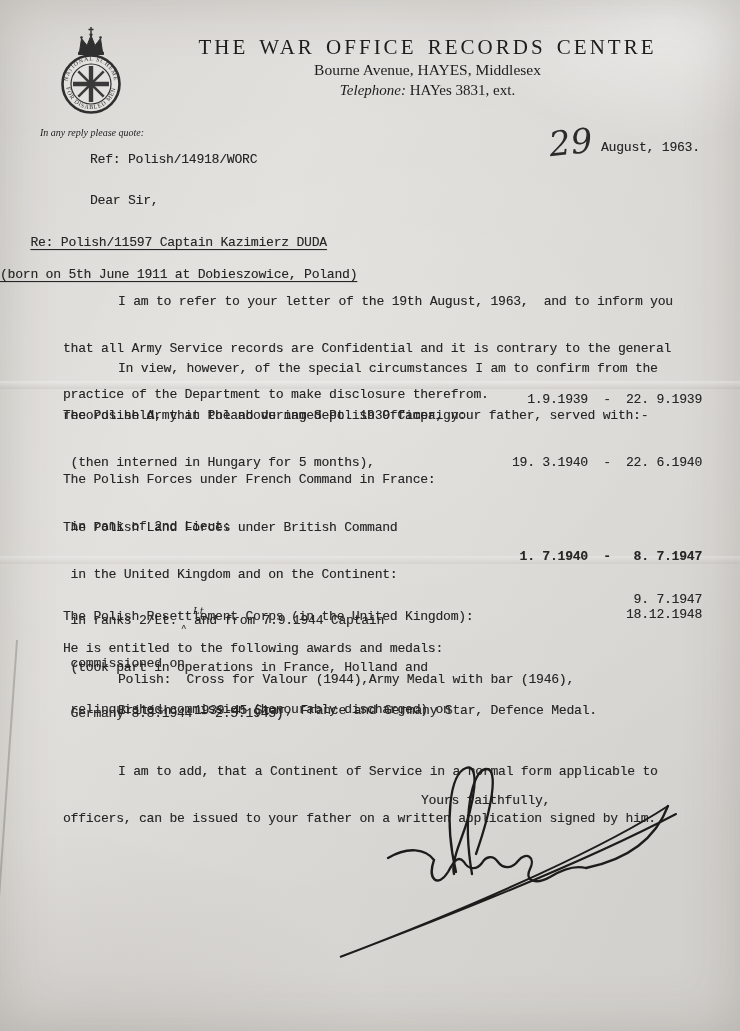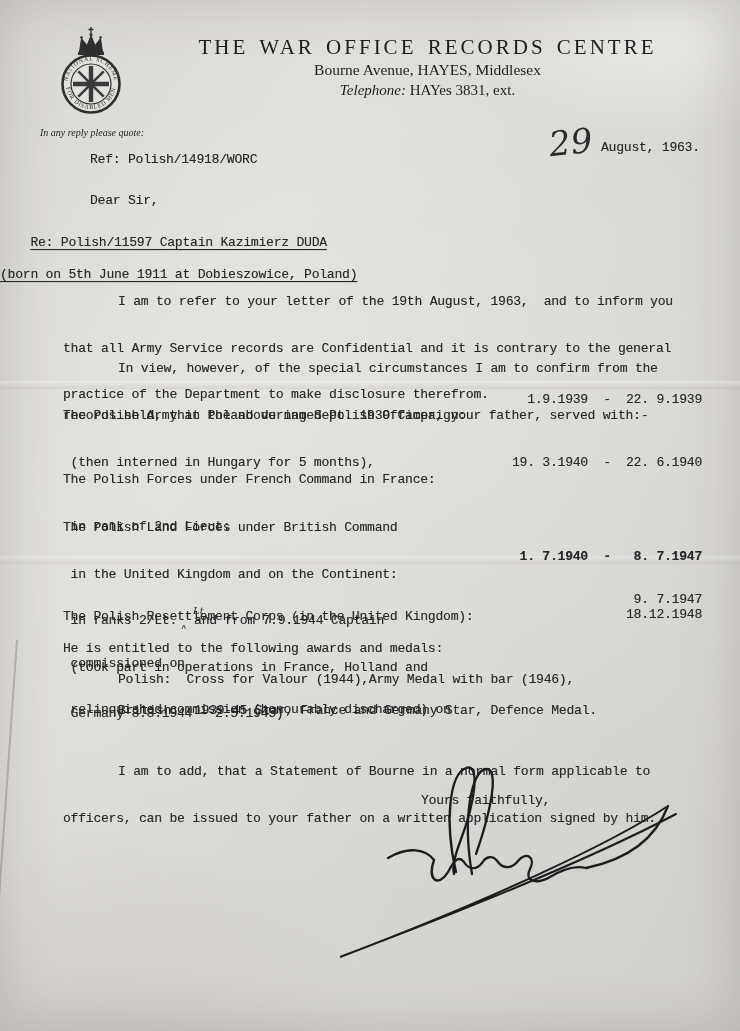--- a/index.html
+++ b/index.html
@@ -140,21 +140,21 @@
     <div> relinquished commission (honourably discharged) on</div>
   </div>
   <div class="abs mono datecol" style="top:592px;">9. 7.1947</div>
   <div class="abs mono datecol" style="top:607px;">18.12.1948</div>
 
   <div class="abs mono block" style="top:641px;">He is entitled to the following awards and medals:</div>
   <div class="abs mono" style="left:118px;top:672px;">Polish:  Cross for Valour (1944),Army Medal with bar (1946),</div>
   <div class="abs mono" style="left:118px;top:703px;">British:  1939-45 Star, France and Germany Star, Defence Medal.</div>
 
   <div class="abs mono block" style="top:733px;">
-    <div class="indent1">I am to add, that a Statement of Bourne in a normal form applicable to</div>
+    <div class="indent1">I am to add, that a Continent of Service in a normal form applicable to</div>
     <div>officers, can be issued to your father on a written application signed by him.</div>
   </div>
 
   <div class="abs mono closing">Yours faithfully,</div>
 
   <svg class="abs sig" width="390" height="220" viewBox="0 0 390 220">
     <g fill="none" stroke="#1c1c1c" stroke-width="2.3" stroke-linecap="round">
       <path d="M151,124 C139,72 145,26 161,20 C175,15 171,52 155,94 C149,110 147,119 149,126"></path>
       <path d="M167,126 C157,68 167,22 181,21 C194,20 187,60 171,106"></path>
       <path d="M83,110 C103,98 121,101 129,112 C122,132 133,140 143,124 C149,113 153,107 159,114 C163,121 171,123 177,115 C181,108 188,107 193,114 C198,121 207,121 213,113 C221,103 231,109 225,121 C219,133 231,137 245,129 C258,121 270,117 281,120"></path>

